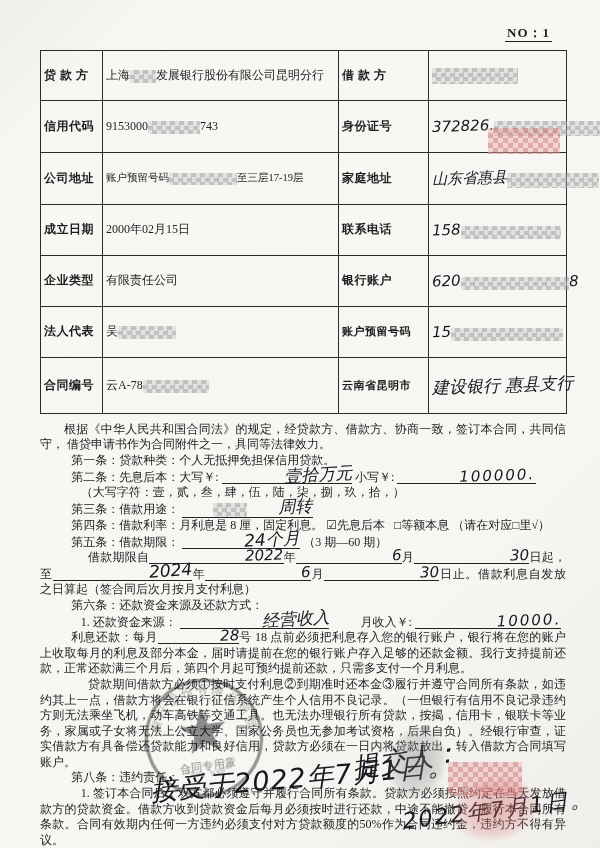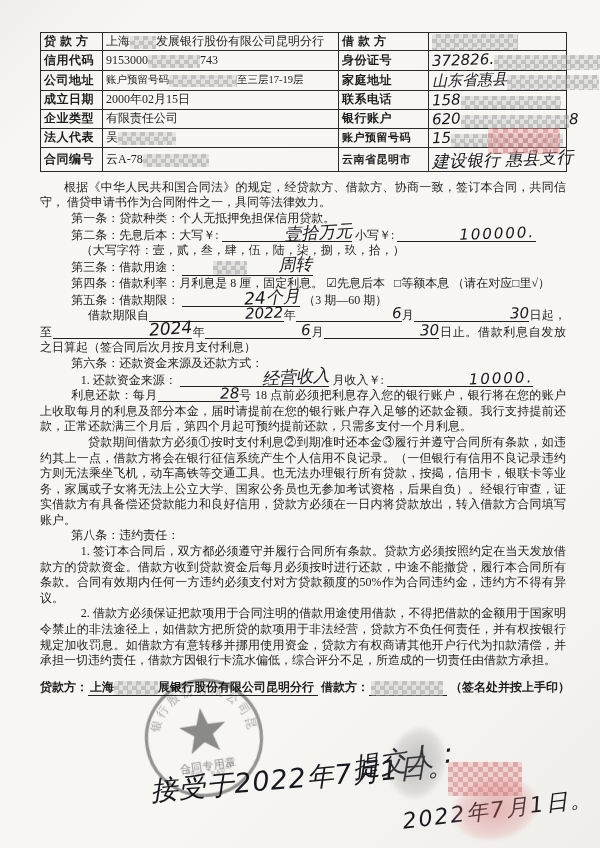--- a/index.html
+++ b/index.html
@@ -21,21 +21,21 @@
   .title{margin-top:24px;text-align:center;font-size:18px;font-weight:bold;letter-spacing:2px;white-space:nowrap;}
   
   .mz{display:inline-block;vertical-align:middle;
       background:repeating-conic-gradient(rgba(150,150,152,.55) 0% 25%, rgba(205,205,205,.5) 0% 50%) 0 0/9px 9px;
       filter:blur(.6px);border-radius:1px;}
   .mz-red{display:inline-block;vertical-align:middle;
       background:repeating-conic-gradient(rgba(208,120,120,.6) 0% 25%, rgba(235,180,180,.5) 0% 50%) 0 0/10px 10px;
       filter:blur(.6px);border-radius:1px;}
   
   table.info{border-collapse:collapse;table-layout:fixed;margin-top:8px;width:526px;}
-  table.info td{border:1px solid #2b2b2b;font-size:12px;padding:0 3px;height:16.5px;
+  table.info td{border:1px solid #2b2b2b;font-size:12px;padding:16px 3px;height:16.5px;
       overflow:visible;white-space:nowrap;}
   td.lab{font-weight:bold;letter-spacing:.5px;}
   
   .hw{font-family:"DejaVu Sans",sans-serif;font-style:italic;color:#17171e;}
   .hw-md{font-size:15px;display:inline-block;transform:rotate(-2deg);}
   .fill{display:inline-block;border-bottom:1.2px solid #222;text-align:center;line-height:12px;}
   
   .body{margin-top:8px;font-size:12px;line-height:1.3;text-align:justify;}
   .body p{margin:0;}
   .in2{text-indent:2em;} .in3{text-indent:2.6em;} .in4{text-indent:3.4em;} .in5{text-indent:4em;}
@@ -57,20 +57,23 @@
       background:radial-gradient(ellipse at 50% 50%, rgba(205,95,95,.42) 0%, rgba(215,120,120,.25) 55%, rgba(215,120,120,0) 78%);
       filter:blur(1.4px);transform:rotate(-12deg);}
   .rz-addr{left:488px;top:128px;width:72px;height:26px;position:absolute;}
   .rz-name{left:448px;top:762px;width:74px;height:34px;position:absolute;}
 </style>
 </head>
 <body>
 
 <div class="page">
 
+  <div class="no-line">
+    <span>NO：1</span>
+  </div>
 
 
   <table class="info">
     <colgroup>
         <col style="width:62px">
         <col style="width:236px">
         <col style="width:90px">
         <col style="width:138px">
       </colgroup>
     <tbody>
@@ -146,21 +149,21 @@
       <span class="fill" style="min-width:92px;"><span class="hw" style="font-size:17px;display:inline-block;transform:rotate(-3deg);">24个月</span></span>
       <span>（3 期—60 期）</span>
     </p>
     <p class="in5">
       <span>借款期限自</span><span class="fill" style="min-width:34px;"><span class="hw hw-md">2022</span></span><span>年</span><span class="fill" style="min-width:16px;"><span class="hw hw-md">6</span></span><span>月</span><span class="fill" style="min-width:22px;"><span class="hw hw-md">30</span></span><span>日起，至</span><span class="fill" style="min-width:38px;"><span class="hw" style="font-size:17px;display:inline-block;transform:rotate(-4deg);">2024</span></span><span>年</span><span class="fill" style="min-width:16px;"><span class="hw hw-md">6</span></span><span>月</span><span class="fill" style="min-width:22px;"><span class="hw hw-md">30</span></span><span>日止。借款利息自发放之日算起（签合同后次月按月支付利息）</span>
     </p>
     <p class="in3 bold">第六条：还款资金来源及还款方式：</p>
     <p class="in4">
       <span>1. 还款资金来源：</span>
       <span class="fill" style="min-width:104px;"><span class="hw" style="font-size:17px;display:inline-block;transform:rotate(-4deg);">经营收入</span></span>
-      <span style="">月收入￥:</span>
+      <span style="margin-left:28px;">月收入￥:</span>
       <span class="fill" style="min-width:96px;"><span class="hw" style="font-size:15px;display:inline-block;transform:rotate(-2deg);letter-spacing:2px;">10000.</span></span>
     </p>
     <p class="in3">
       <span>利息还款：每月</span><span class="fill" style="min-width:20px;"><span class="hw hw-md">28</span></span><span>号 18 点前必须把利息存入您的银行账户，银行将在您的账户上收取每月的利息及部分本金，届时请提前在您的银行账户存入足够的还款金额。我行支持提前还款，正常还款满三个月后，第四个月起可预约提前还款，只需多支付一个月利息。</span>
     </p>
     <p class="in5">贷款期间借款方必须①按时支付利息②到期准时还本金③履行并遵守合同所有条款，如违约其上一点，借款方将会在银行征信系统产生个人信用不良记录。（一但银行有信用不良记录违约方则无法乘坐飞机，动车高铁等交通工具。也无法办理银行所有贷款，按揭，信用卡，银联卡等业务，家属或子女将无法上公立大学、国家公务员也无参加考试资格，后果自负）。经银行审查，证实借款方有具备偿还贷款能力和良好信用，贷款方必须在一日内将贷款放出，转入借款方合同填写账户。</p>
     <p class="in3 bold">第八条：违约责任：</p>
     <p class="in4">1. 签订本合同后，双方都必须遵守并履行合同所有条款。贷款方必须按照约定在当天发放借款方的贷款资金。借款方收到贷款资金后每月必须按时进行还款，中途不能撤贷，履行本合同所有条款。合同有效期内任何一方违约必须支付对方贷款额度的50%作为合同违约金，违约方不得有异议。</p>
     <p class="in4">2. 借款方必须保证把款项用于合同注明的借款用途使用借款，不得把借款的金额用于国家明令禁止的非法途径上，如借款方把所贷的款项用于非法经营，贷款方不负任何责任，并有权按银行规定加收罚息。如借款方有意转移并挪用使用资金，贷款方有权商请其他开户行代为扣款清偿，并承担一切违约责任，借款方因银行卡流水偏低，综合评分不足，所造成的一切责任由借款方承担。</p>
   </div>

